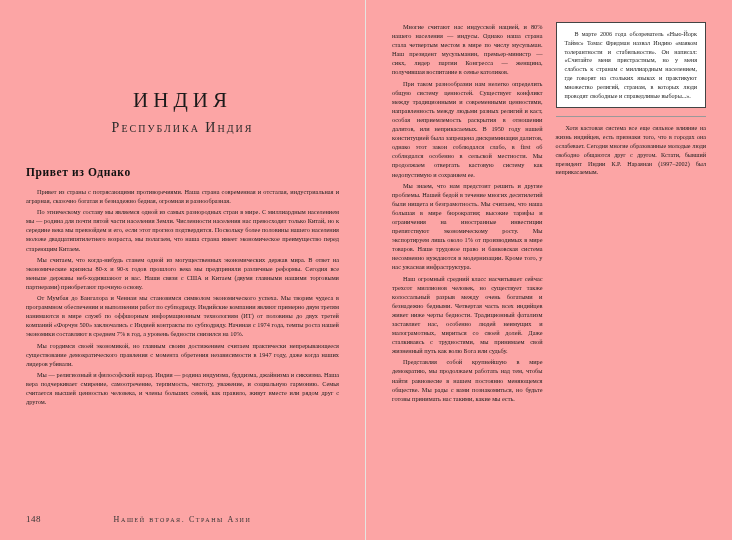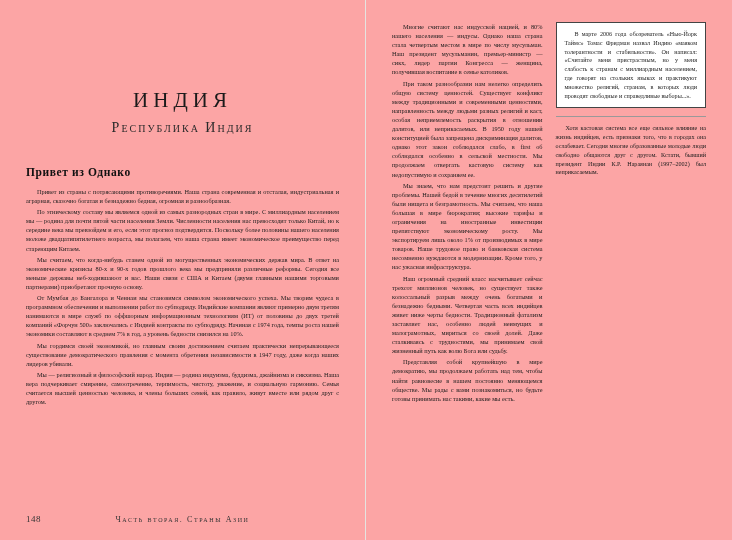--- a/index.html
+++ b/index.html
@@ -164,21 +164,21 @@
       <p class="body">Привет из страны с потрясающими противоречиями. Наша страна современная и отсталая, индустриальная и аграрная, сказочно богатая и безнадежно бедная, огромная и разнообразная.</p>
       <p class="body">По этническому составу мы являемся одной из самых разнородных стран в мире. С миллиардным населением мы — родина для почти пятой части населения Земли. Численности населения нас превосходит только Китай, но к середине века мы превзойдем и его, если этот прогноз подтвердится. Поскольку более половины нашего населения моложе двадцатипятилетнего возраста, мы полагаем, что наша страна имеет экономическое преимущество перед стареющим Китаем.</p>
       <p class="body">Мы считаем, что когда-нибудь станем одной из могущественных экономических держав мира. В ответ на экономические кризисы 80-х и 90-х годов прошлого века мы предприняли различные реформы. Сегодня все меньше державы неб-ходившаюот и вас. Наши связи с США и Китаем (двумя главными нашими торговыми партнерами) приобретают прочную основу.</p>
       <p class="body">От Мумбая до Бангалора и Ченнаи мы становимся символом экономического успеха. Мы творим чудеса в программном обеспечении и выполнении работ по субподряду. Индийские компании являют примерно двум третям нанимаются в мире служб по оффшорным информационным технологиям (ИТ) от половины до двух третей компаний «Форчун 500» заключались с Индией контракты по субподряду. Начиная с 1974 года, темпы роста нашей экономики составляют в среднем 7% в год, а уровень бедности снизился на 10%.</p>
       <p class="body">Мы гордимся своей экономикой, но главным своим достижением считаем практически непрерывающееся существование демократического правления с момента обретения независимости в 1947 году, даже когда наших лидеров убивали.</p>
       <p class="body">Мы — религиозный и философский народ. Индия — родина индуизма, буддизма, джайнизма и сикхизма. Наша вера подчеркивает смирение, самоотречение, терпимость, чистоту, уважение, и социальную гармонию. Семья считается высшей ценностью человека, и члены больших семей, как правило, живут вместе или рядом друг с другом.</p>
     </div>
 
     <div class="footer">
       <div class="footer-left">148</div>
-      <div class="footer-center">Часть вторая. Страны Азии</div>
+      <div class="footer-center">Нашей вторая. Страны Азии</div>
       <div class="footer-right"></div>
     </div>
   </div>
 
   <div class="page page-right">
 
     <div class="right-cols">
 
       <div class="rc">
         <p class="body">Многие считают нас индусской нацией, и 80% нашего населения — индусы. Однако наша страна стала четвертым местом в мире по числу мусульман. Наш президент мусульманин, премьер-министр — сикх, лидер партии Конгресса — женщина, получившая воспитание в семье католиков.</p>

